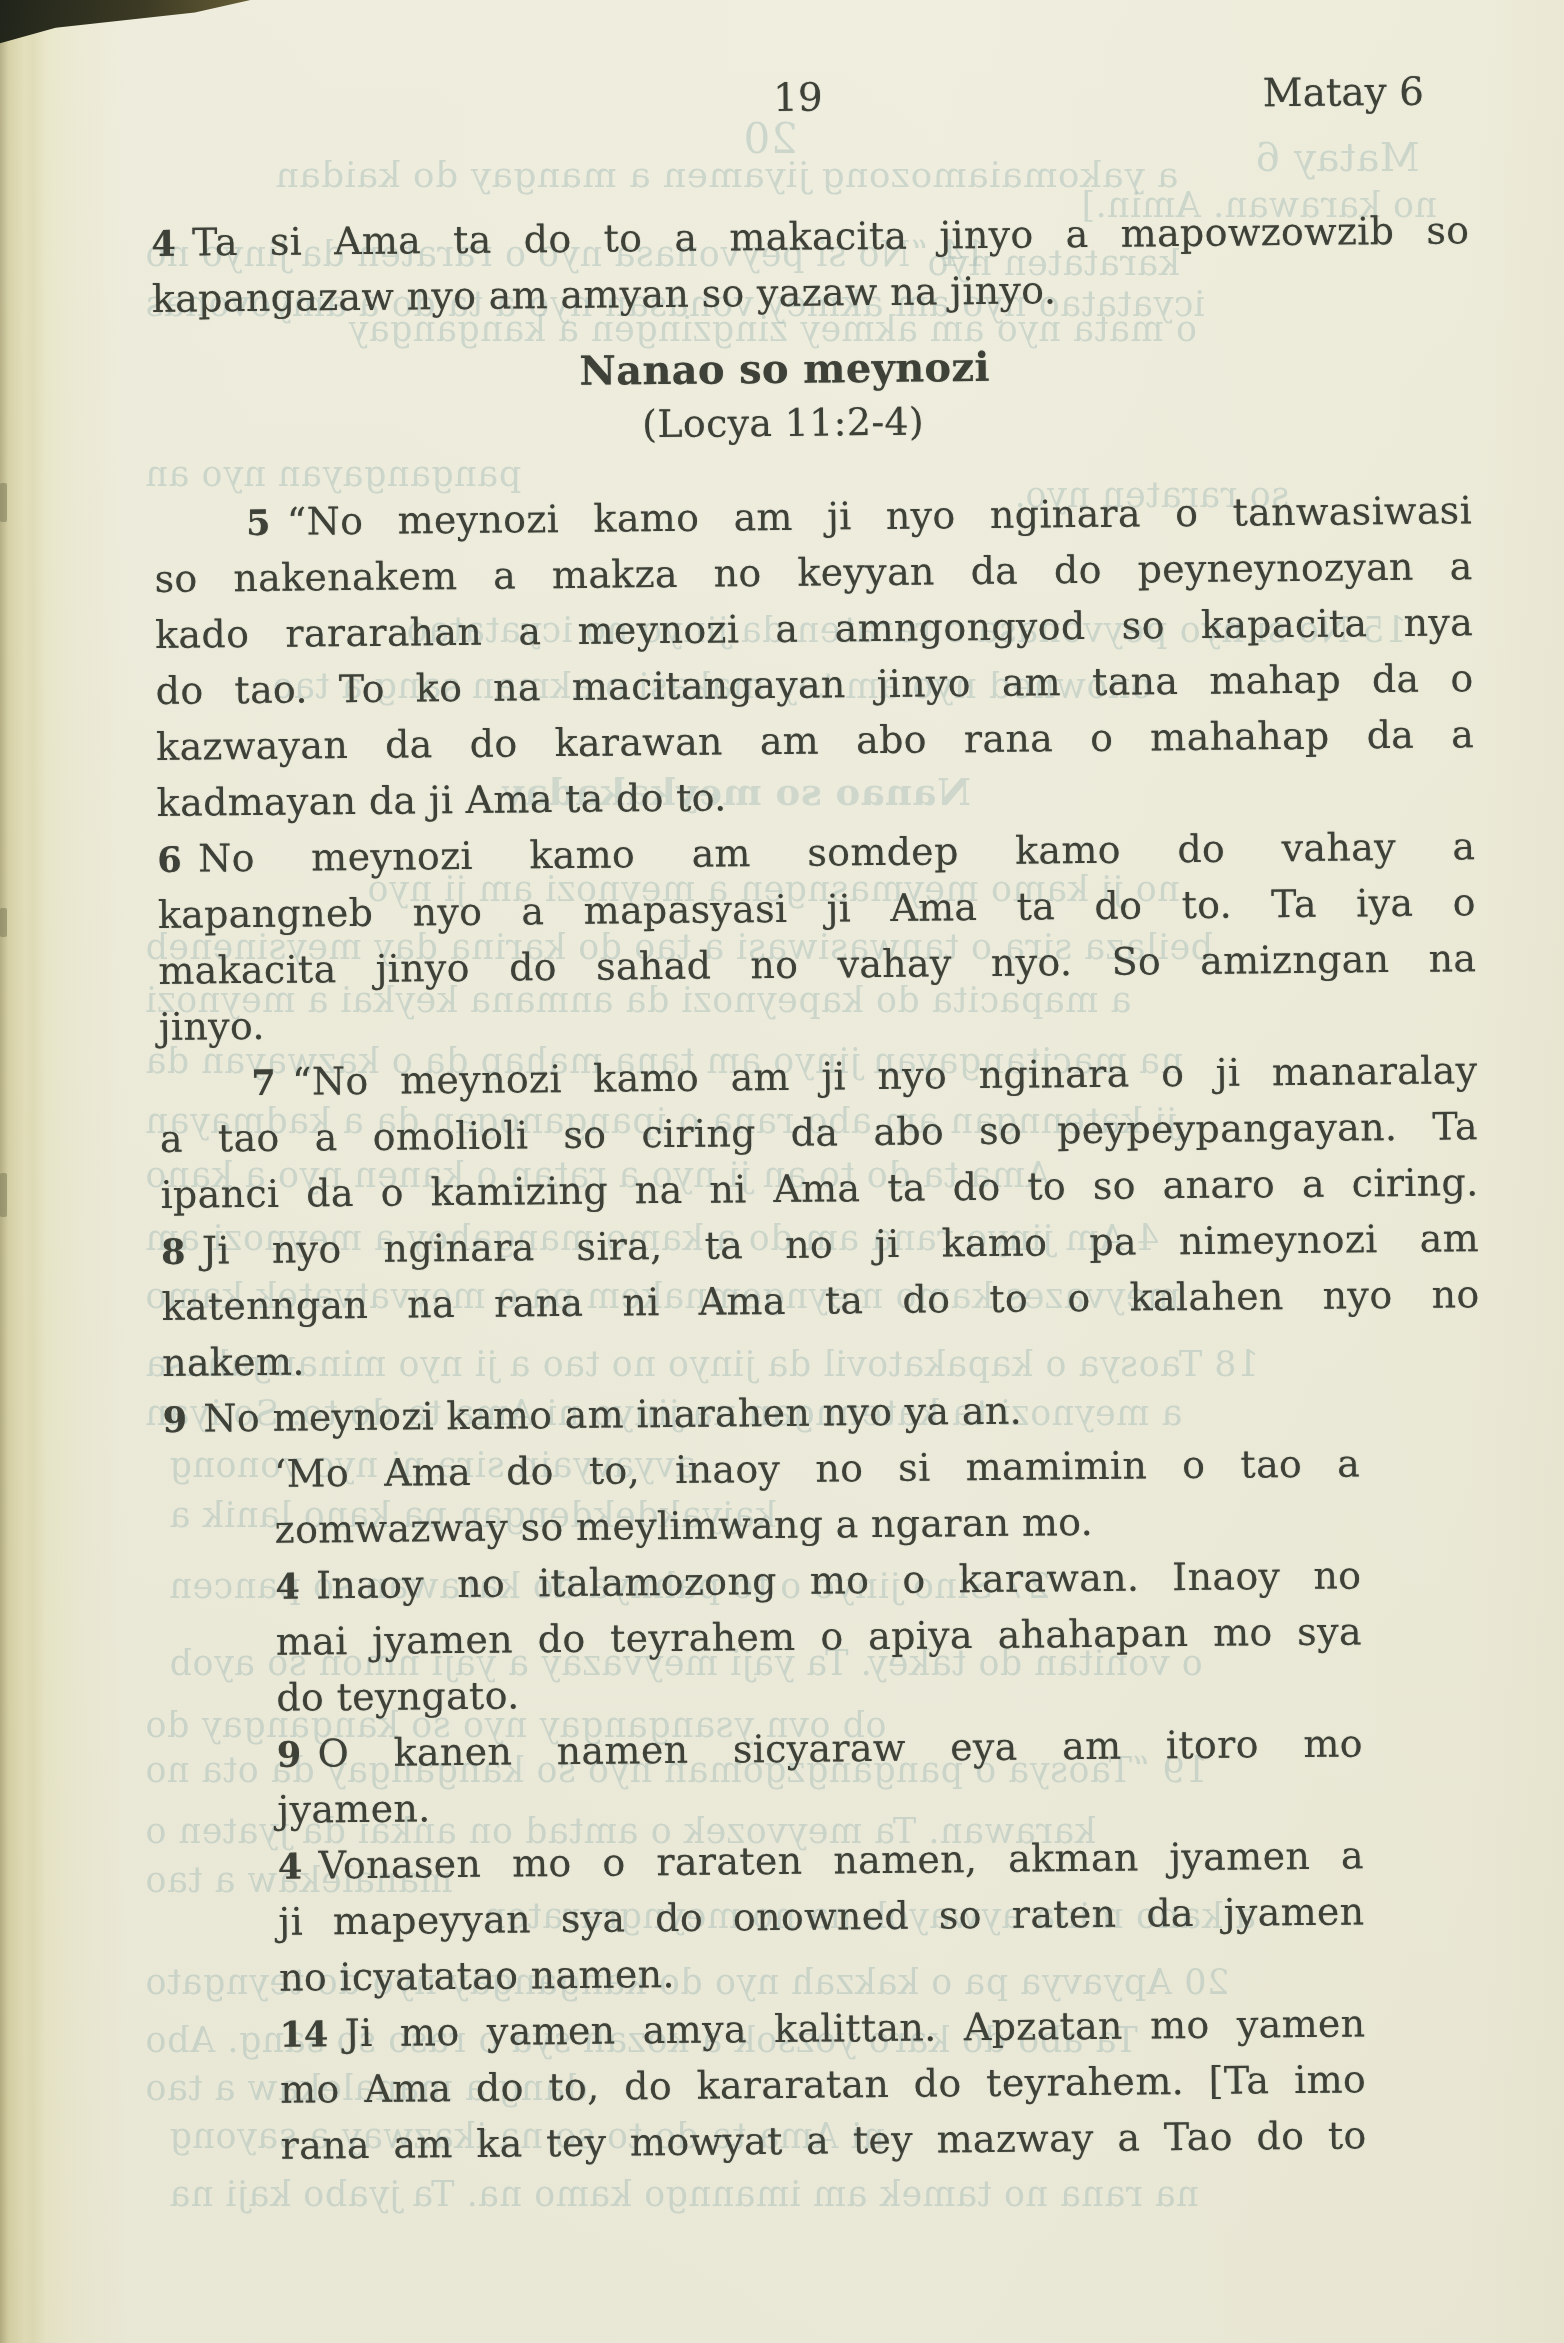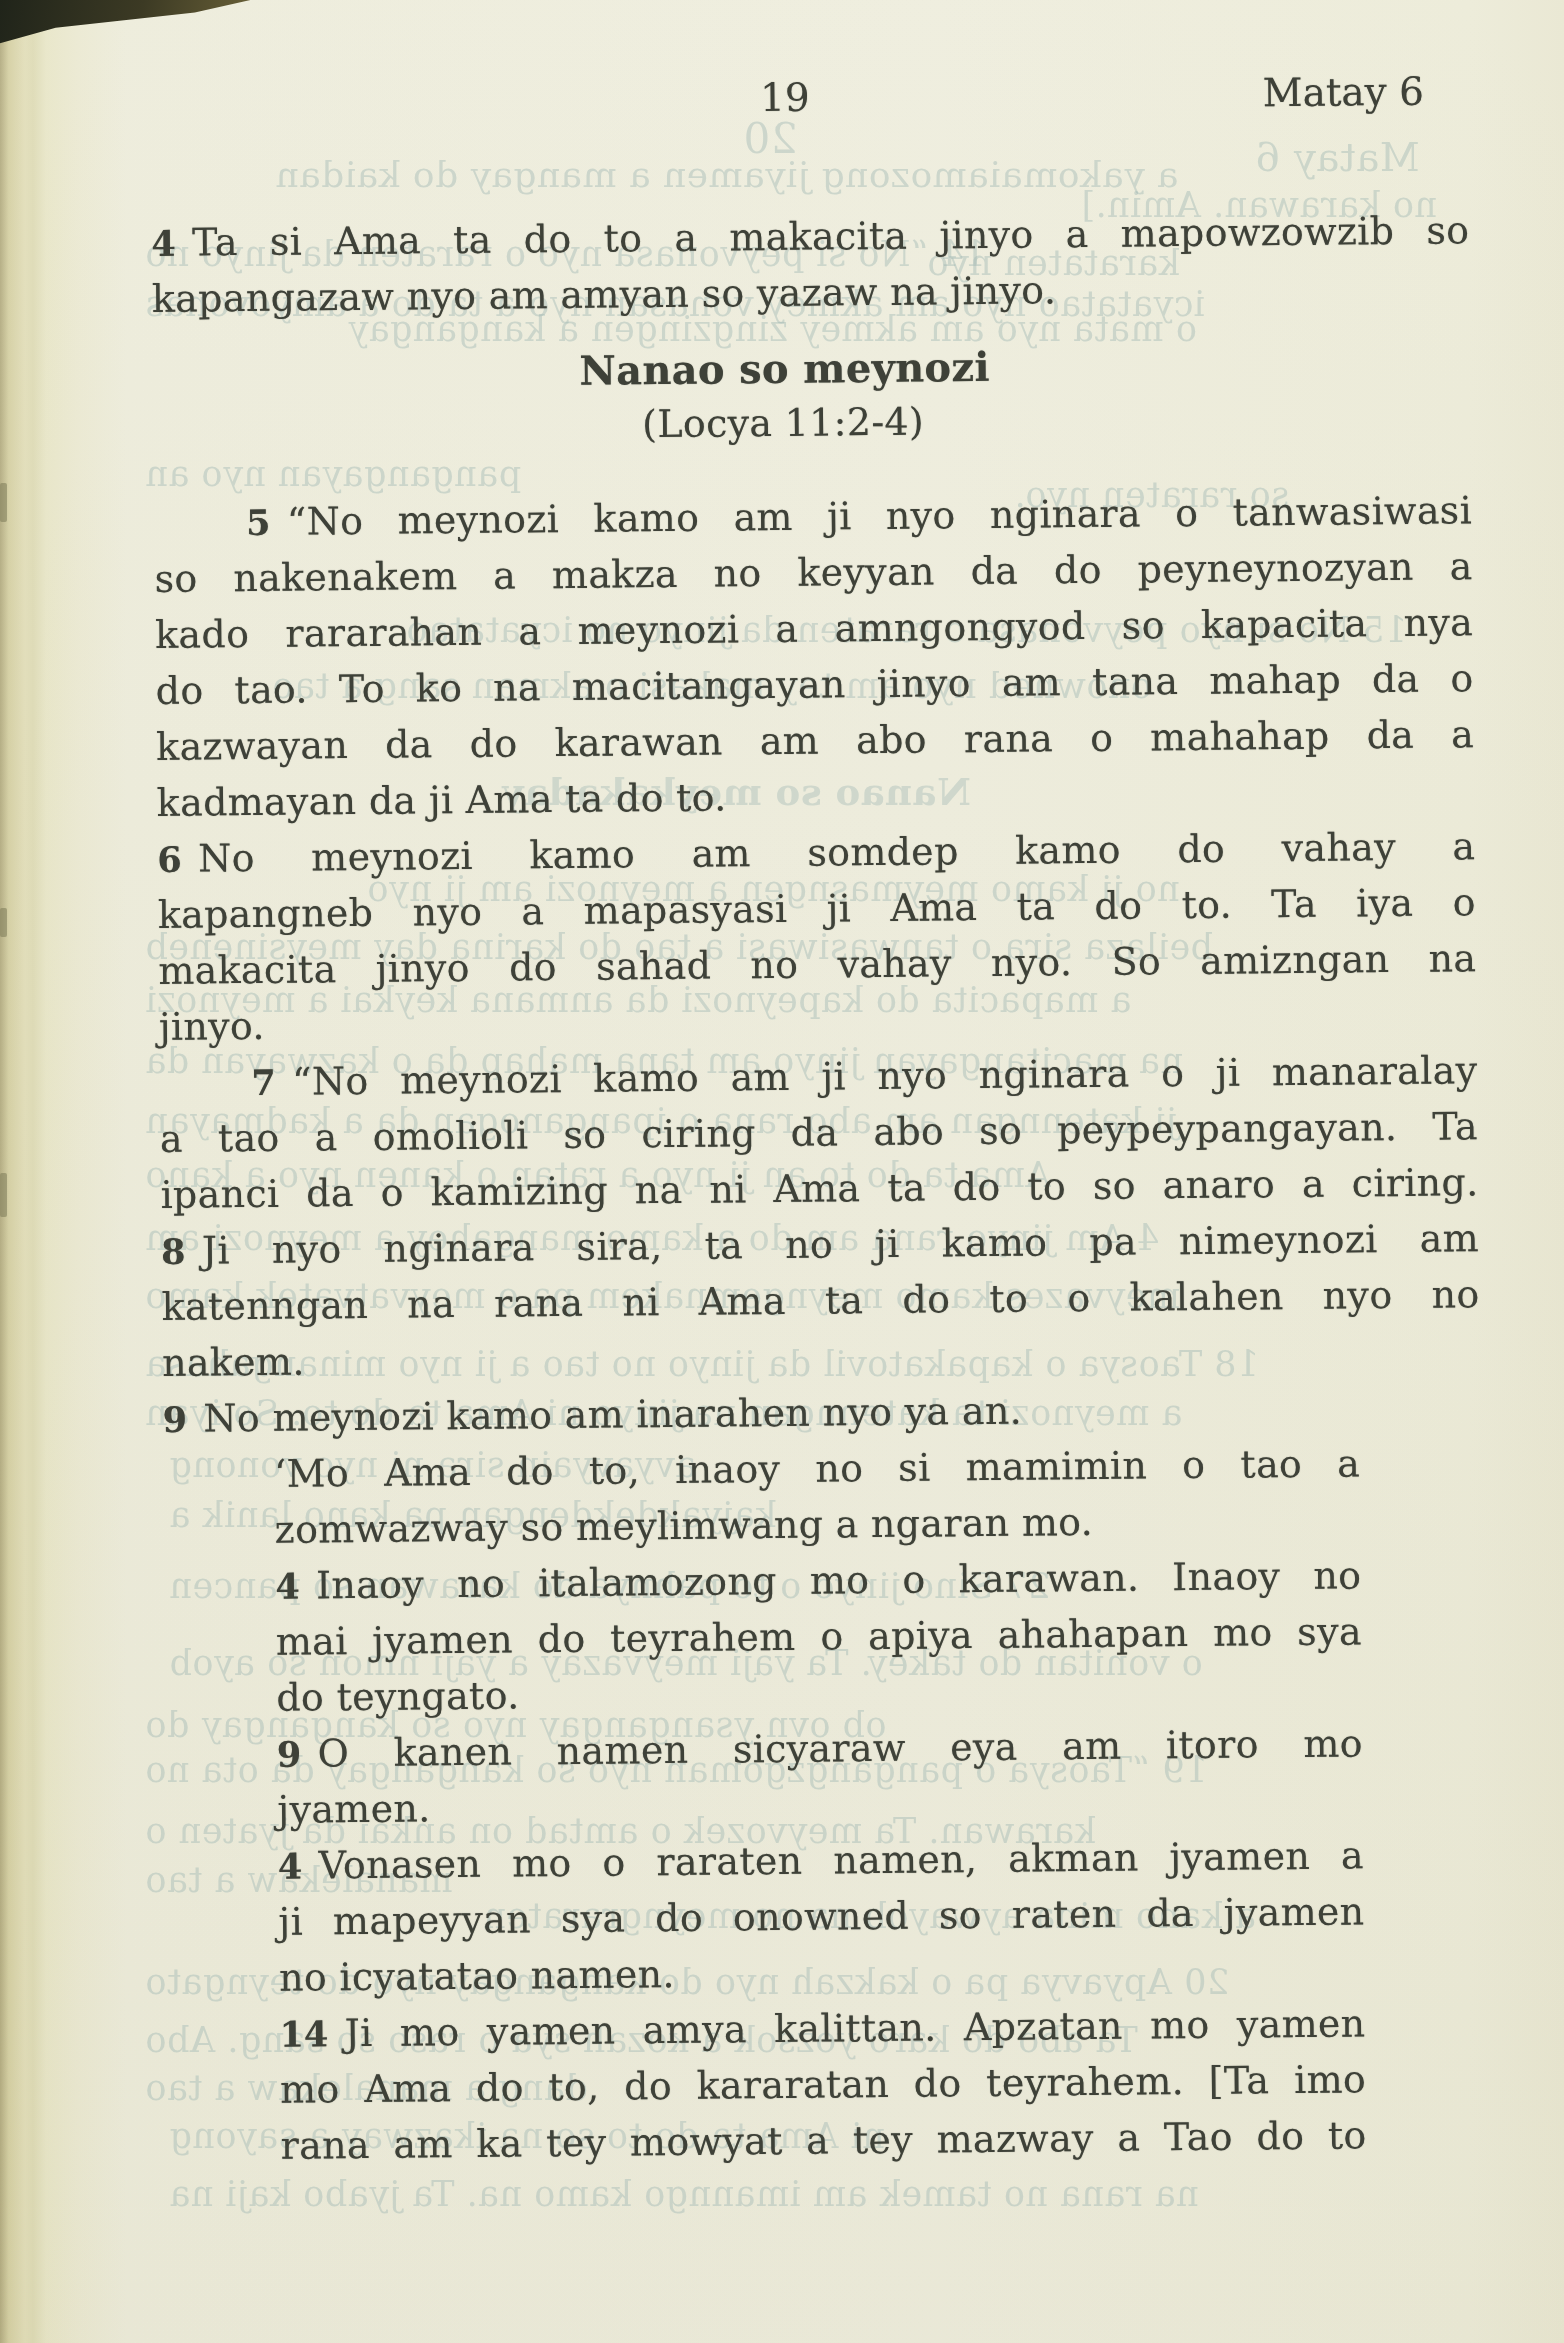--- a/index.html
+++ b/index.html
@@ -36,21 +36,21 @@
   .ghost.gbold{font-weight:bold;opacity:.38;}
   
   .print-layer{
     position:absolute;inset:0;
     transform:rotate(-0.55deg);
     transform-origin:772px 97px;
     color:#3e4138;
     text-shadow:0 0 1px rgba(62,65,56,0.55);
   }
   .running-head{position:absolute;top:75px;left:150px;width:1318px;height:56px;font-size:39px;}
-  .running-head .pgnum{position:absolute;left:610px;}
+  .running-head .pgnum{position:absolute;left:623px;}
   .running-head .book{position:absolute;right:44px;}
   .text-column{position:absolute;top:209px;left:150px;width:1318px;font-size:38px;letter-spacing:0.3px;}
   .blk{margin:0;}
   .ln{
     height:56px;line-height:56px;
     white-space:normal;
     text-align:justify;text-align-last:left;
     overflow:visible;
   }
   .ln.just{text-align-last:justify;}

